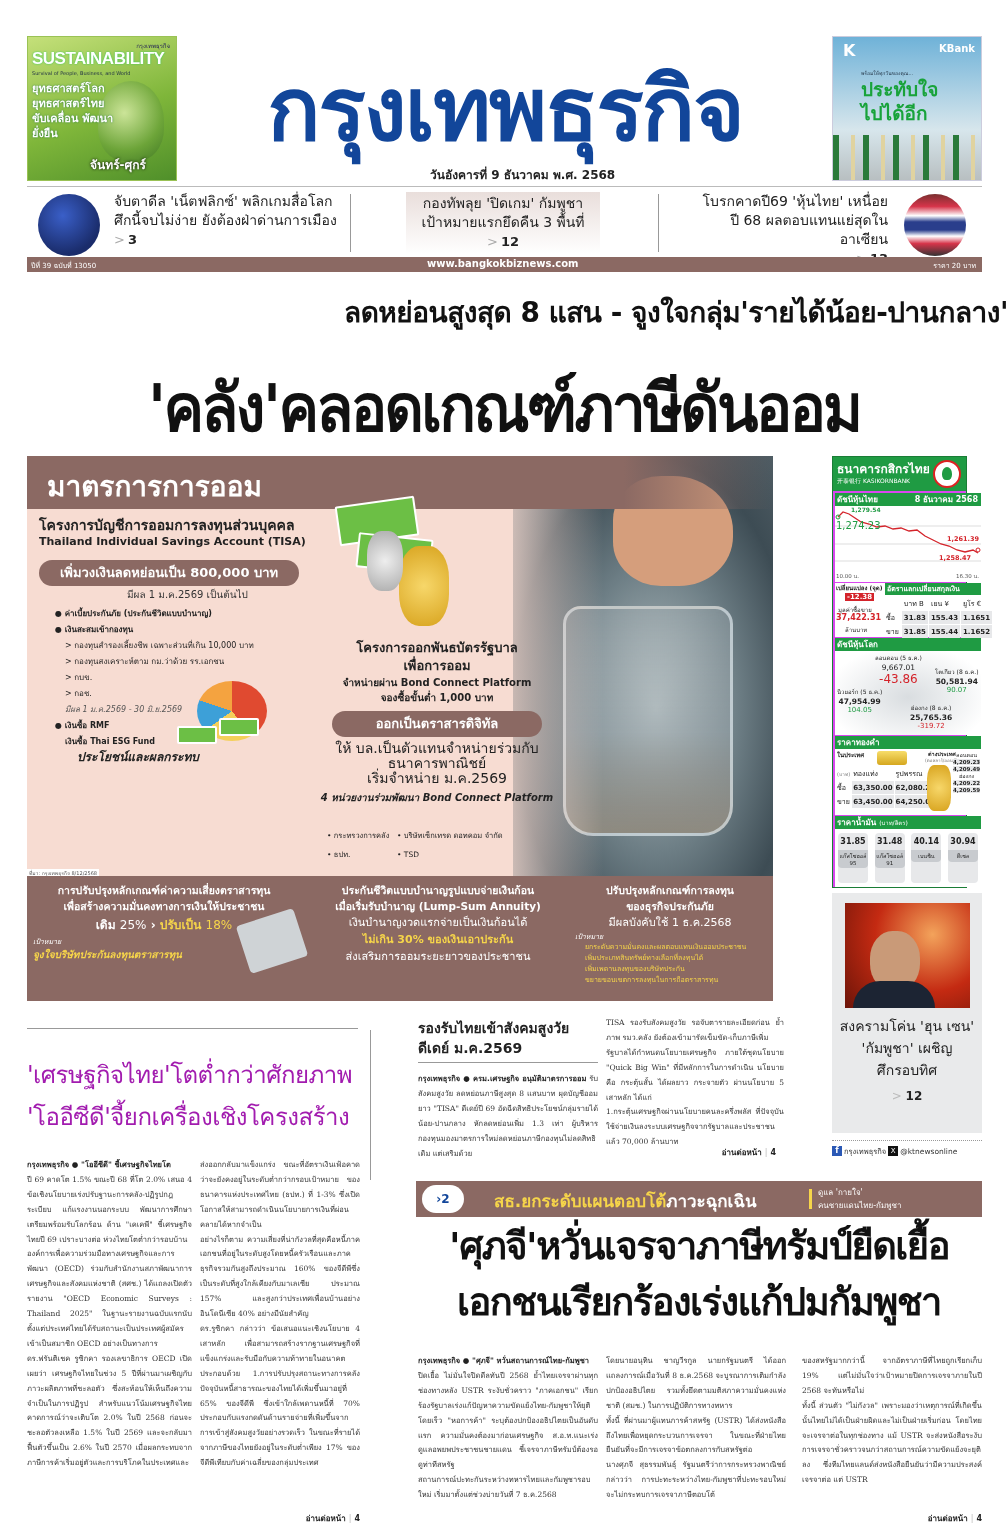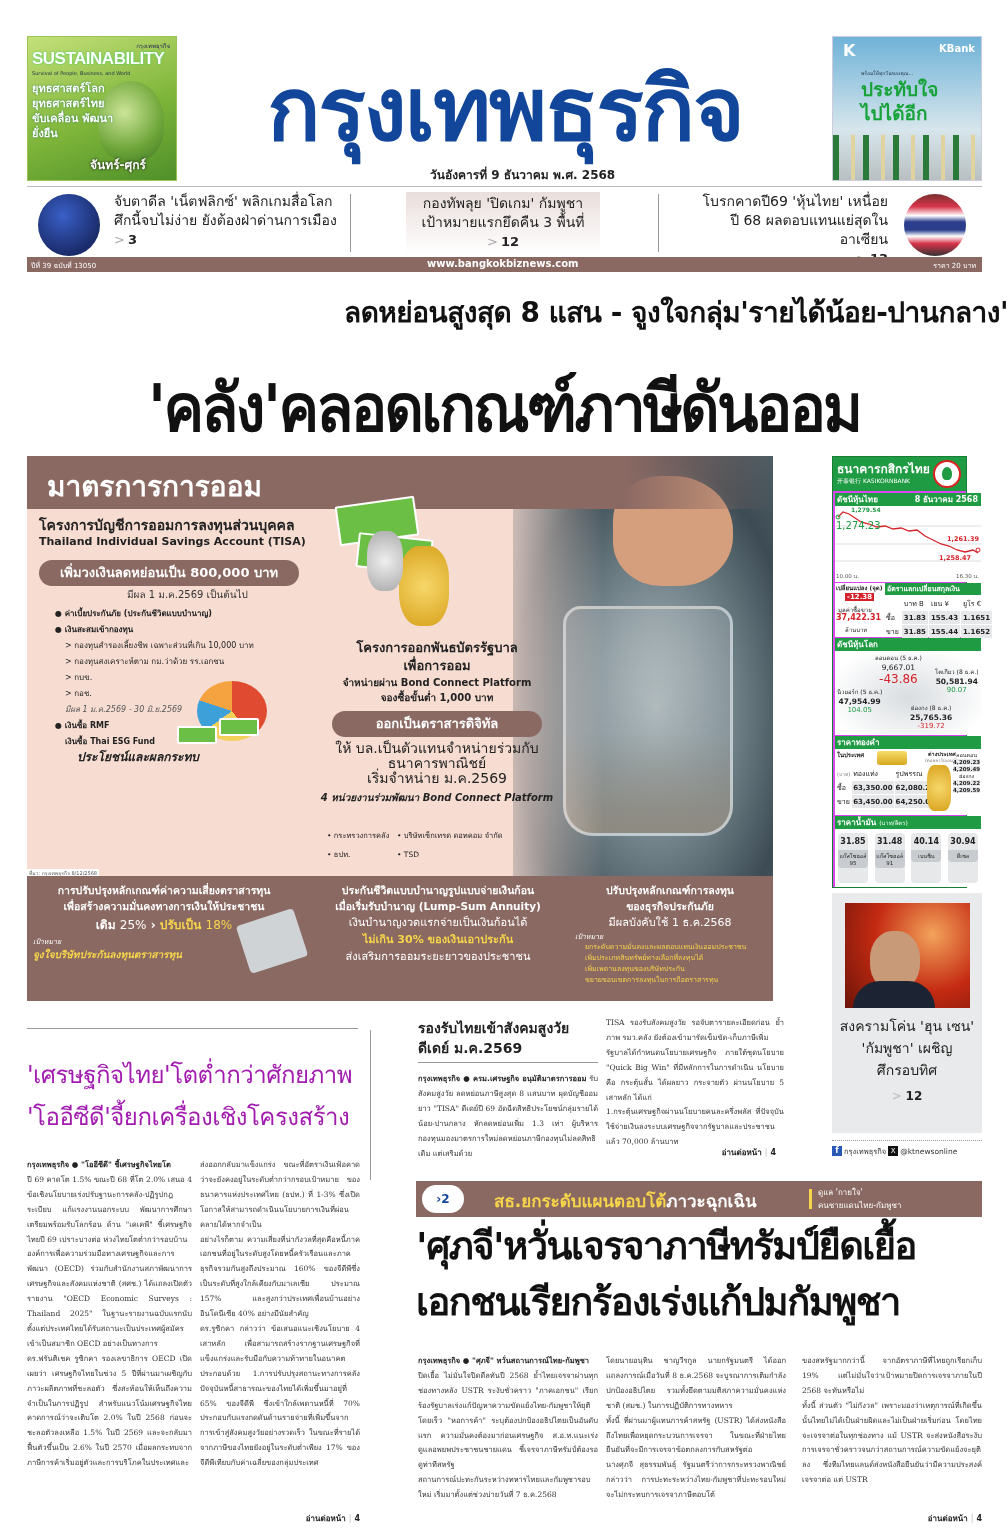--- a/index.html
+++ b/index.html
@@ -111,21 +111,21 @@
 .topline{left:27px;top:1028px;width:331px;height:1px;background:#999}
 .vline1{left:370px;top:1030px;width:1px;height:150px;background:#999}
 .a2hl{left:418px;top:1018px;width:170px;font-size:14px;font-weight:bold;line-height:20px;color:#222}
 .a2rule{left:418px;top:1062px;width:180px;height:1px;background:#999}
 .strap{left:416px;top:1181px;width:566px;height:36px;background:#8b6963}
 .strap .num{position:absolute;left:6px;top:4px;width:42px;height:28px;border-radius:14px;background:#fff;color:#12469a;font-weight:bold;font-size:12px;text-align:center;line-height:28px}
 .strap .t{position:absolute;left:78px;top:6px;font-size:17px;font-weight:bold;color:#f6d54a}
 .strap .t b{color:#fff}
 .strap .bar{position:absolute;left:393px;top:8px;width:3px;height:20px;background:#f6d54a}
 .strap .s{position:absolute;left:402px;top:5px;font-size:8px;line-height:13px;color:#fff}
-.a3hl{left:416px;top:1218px;width:566px;font-size:38px;font-weight:bold;line-height:56px;color:#111;letter-spacing:-1.5px}
+.a3hl{left:416px;top:1218px;width:566px;text-align:center;font-size:38px;font-weight:bold;line-height:56px;color:#111;letter-spacing:-1.5px}
 </style>
 </head>
 <body>
 
 <div class="abs promo-left">
   <div class="bulb"></div>
   <span class="brand">กรุงเทพธุรกิจ</span>
   <span class="title">SUSTAINABILITY</span>
   <span class="sub">Survival of People, Business, and World</span>
   <div class="lines">

